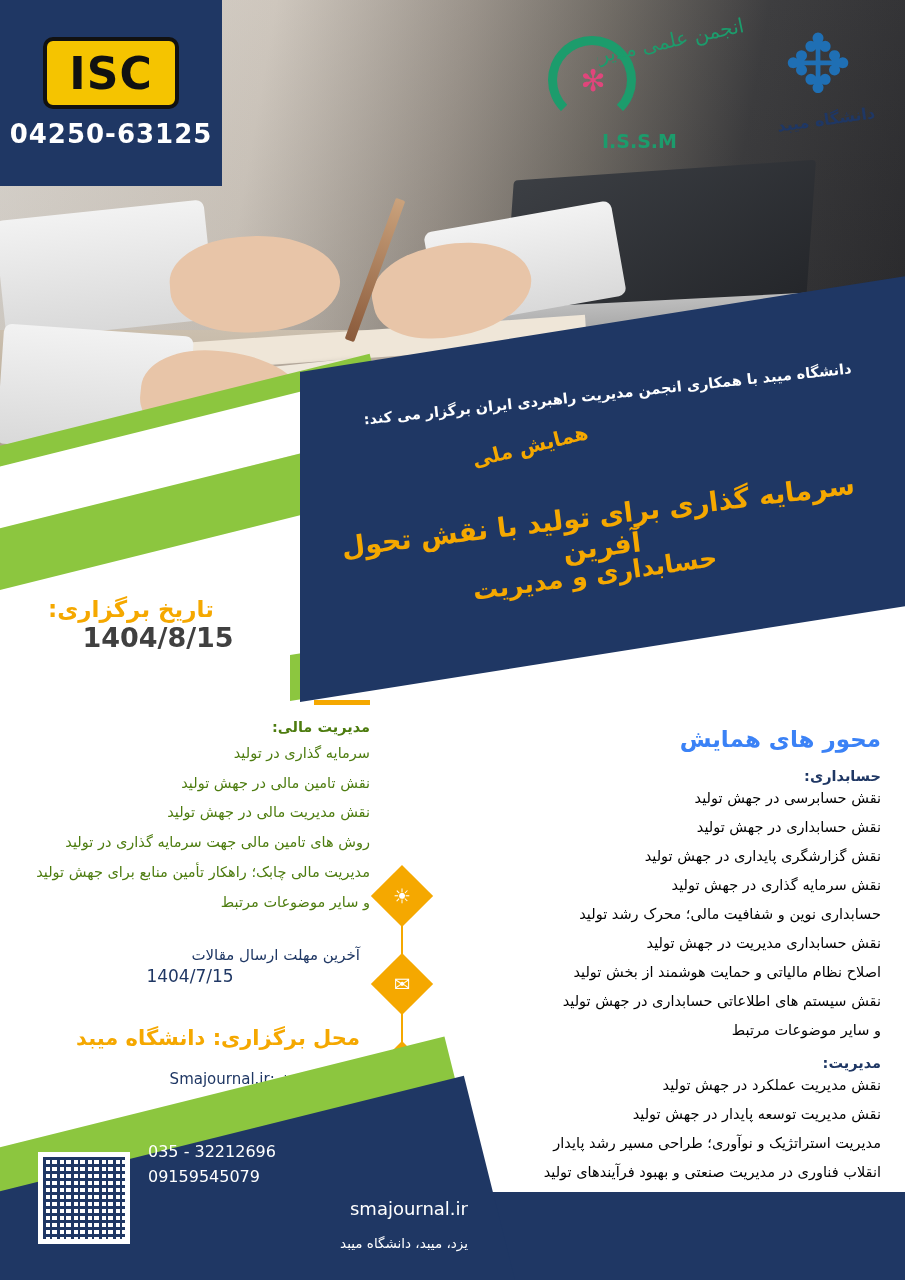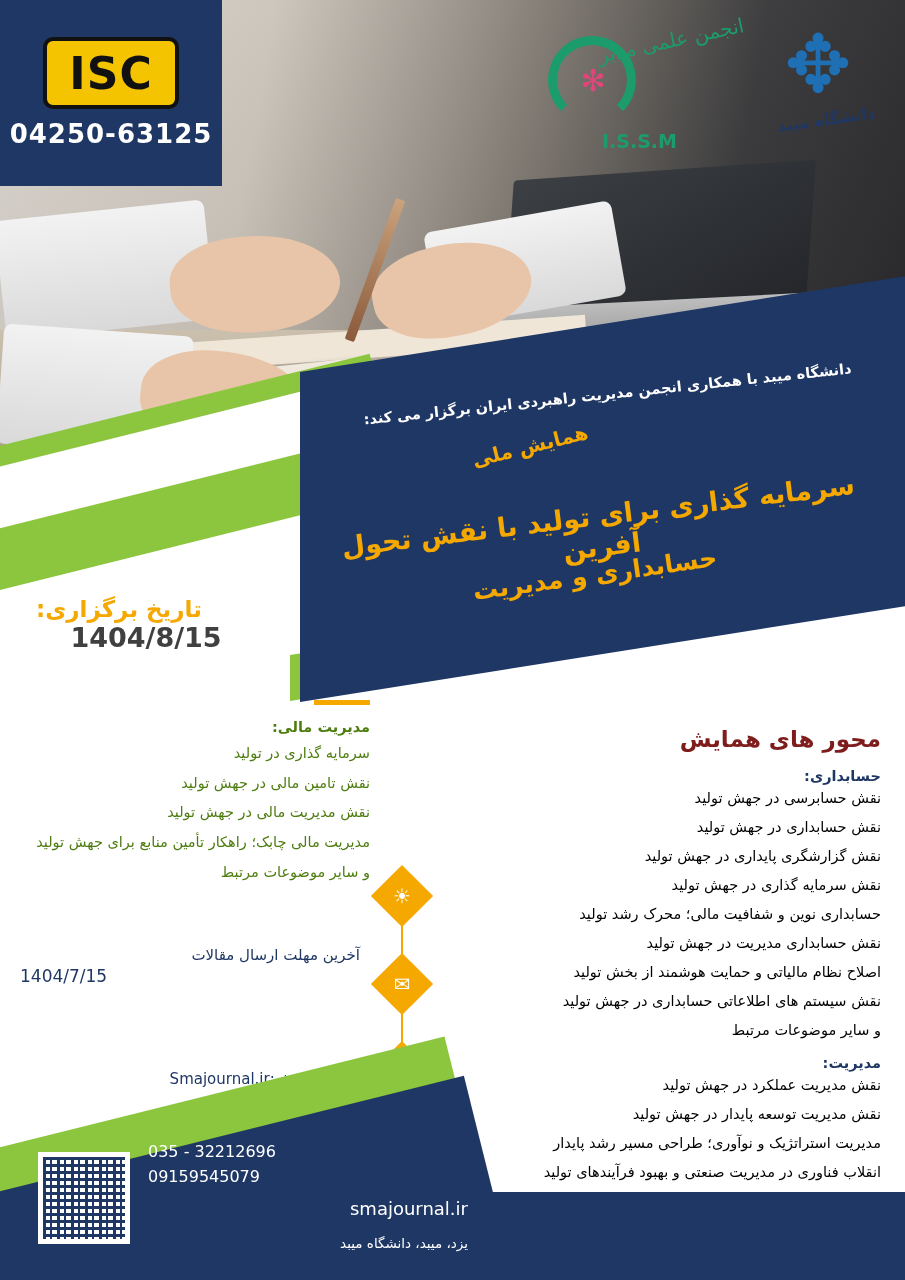--- a/index.html
+++ b/index.html
@@ -170,33 +170,33 @@
     position: absolute; left: -60px; top: 488px; width: 450px; height: 60px;
     background: #8cc63f; transform: rotate(-14deg);
   }
   .white-wedge {
     position: absolute; left: -80px; top: 430px; width: 460px; height: 60px;
     background: #ffffff; transform: rotate(-14deg);
   }
 
   
   .date-block {
-    position: absolute; left: 36px; top: 596px; width: 220px;
+    position: absolute; left: 48px; top: 596px; width: 220px;
     text-align: left; direction: rtl;
   }
   .date-label { color: #f5a800; font-size: 23px; font-weight: bold; }
   .date-value { color: #404040; font-size: 27px; font-weight: bold; direction: ltr; text-align: center; }
 
   
   .axes-col {
     position: absolute; right: 24px; top: 726px; width: 420px;
     text-align: right; color: #1f3764; direction: rtl;
   }
   .axes-heading {
-    color: #7f1d1d; font-size: 23px; font-weight: bold; margin-bottom: 16px;
+    color: #3b82f6; font-size: 23px; font-weight: bold; margin-bottom: 16px;
   }
   .axes-sub { font-size: 14.5px; font-weight: bold; color: #1f3764; margin-top: 10px; }
   .axes-item { font-size: 14.5px; color: #000000; line-height: 2.0; }
 
   
   .fin-col {
     position: absolute; left: 10px; top: 700px; width: 360px;
     text-align: right; direction: rtl; color: #4d7c0f;
   }
   .fin-divider { width: 56px; height: 5px; background: #f5a800; margin: 0 0 14px auto; }
@@ -213,21 +213,21 @@
   }
   .tl-node span { transform: rotate(-45deg); color: #ffffff; font-size: 20px; line-height: 1; }
   .tl-1 { top: 0px; } .tl-2 { top: 88px; } .tl-3 { top: 176px; }
 
   
   .deadline {
     position: absolute; left: 20px; top: 946px; width: 340px;
     text-align: right; direction: rtl; color: #1f3764;
   }
   .deadline-l1 { font-size: 15px; }
-  .deadline-l2 { font-size: 17px; direction: ltr; text-align: left; margin-top: 2px; }
+  .deadline-l2 { font-size: 17px; direction: ltr; text-align: center; margin-top: 2px; }
   .venue {
     position: absolute; left: 20px; top: 1026px; width: 340px;
     text-align: right; direction: rtl; color: #f5a800;
     font-size: 21px; font-weight: bold;
   }
   .site {
     position: absolute; left: 20px; top: 1070px; width: 340px;
     text-align: right; direction: rtl; color: #1f3764; font-size: 15px;
   }
 
@@ -324,20 +324,21 @@
     <div class="date-label">تاریخ برگزاری:</div>
     <div class="date-value">1404/8/15</div>
   </div>
 
   <div class="fin-col">
     <div class="fin-divider"></div>
     <div class="fin-sub">مدیریت مالی:</div>
     <div class="fin-item">سرمایه گذاری در تولید</div>
     <div class="fin-item">نقش تامین مالی در جهش تولید</div>
     <div class="fin-item">نقش مدیریت مالی در جهش تولید</div>
+    <div class="fin-item">روش های تامین مالی جهت سرمایه گذاری در تولید</div>
     <div class="fin-item">مدیریت مالی چابک؛ راهکار تأمین منابع برای جهش تولید</div>
     <div class="fin-item">و سایر موضوعات مرتبط</div>
   </div>
 
   <div class="timeline">
     <div class="tl-line"></div>
     <div class="tl-node tl-1">
         <span>☀</span>
       </div>
     <div class="tl-node tl-2">
@@ -346,20 +347,21 @@
     <div class="tl-node tl-3">
         <span>⚙</span>
       </div>
   </div>
 
   <div class="deadline">
     <div class="deadline-l1">آخرین مهلت ارسال مقالات</div>
     <div class="deadline-l2">1404/7/15</div>
   </div>
 
+  <div class="venue">محل برگزاری: دانشگاه میبد</div>
   <div class="site">سایت همایش:Smajournal.ir</div>
 
   <div class="axes-col">
     <div class="axes-heading">محور های همایش</div>
 
     <div class="axes-sub">حسابداری:</div>
     <div class="axes-item">نقش حسابرسی در جهش تولید</div>
     <div class="axes-item">نقش حسابداری در جهش تولید</div>
     <div class="axes-item">نقش گزارشگری پایداری در جهش تولید</div>
     <div class="axes-item">نقش سرمایه گذاری در جهش تولید</div>

